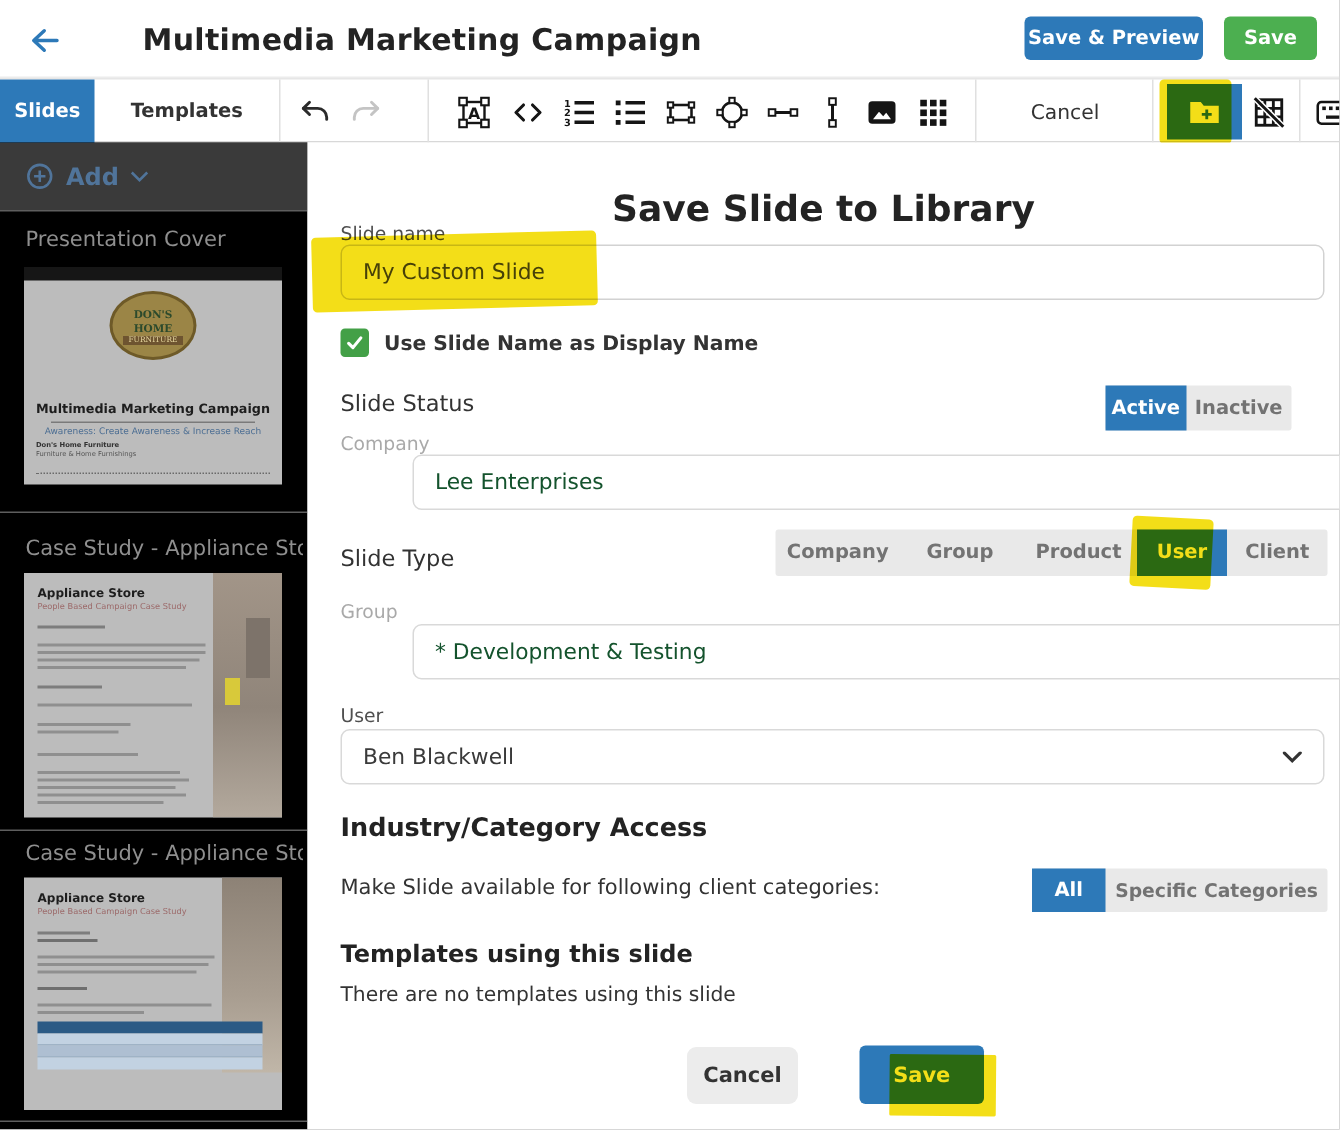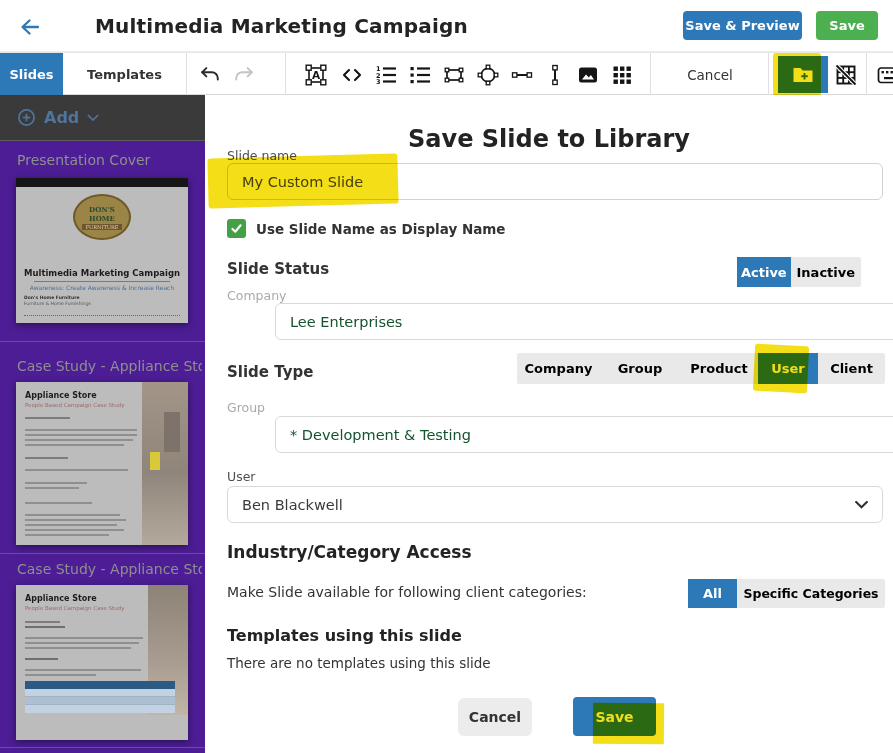--- a/index.html
+++ b/index.html
@@ -21,42 +21,42 @@
   .toolbar { position:absolute; left:0; top:52px; width:893px; height:43px; background:#fff; border-top:1px solid #e6e6e6; border-bottom:1px solid #d8d8d8; }
   .tb-sep { position:absolute; top:0; width:1px; height:43px; background:#e0e0e0; }
   .tab { position:absolute; top:0; height:43px; display:flex; align-items:center; justify-content:center; font-size:13px; font-weight:600; cursor:pointer; }
   .tab-active { background:#2d79b8; color:#fff; }
   .tb-icon { position:absolute; top:10px; width:24px; height:24px; display:flex; align-items:center; justify-content:center; cursor:pointer; }
 
   
   .hl { position:absolute; background:#f3dc06; mix-blend-mode:multiply; opacity:.93; border-radius:3px; pointer-events:none; }
 
   
-  .sidebar { position:absolute; left:0; top:95px; width:205px; height:658px; background:#4c1d95; overflow:hidden;padding-left:31px; }
+  .sidebar { position:absolute; left:0; top:95px; width:205px; height:658px; background:#000000; overflow:hidden;padding-left:31px; }
   .add-row { position:absolute; left:0; top:0; width:205px; height:45px; background:#3a3a3a; display:flex; align-items:center; padding-left:17px; gap:8px; color:#50749a; font-size:16px; font-weight:600; cursor:pointer; }
   .sb-divider { position:absolute; left:0; width:205px; height:1px; background:#5e5e5e; }
   .sb-title { position:absolute; left:17px; font-size:14px; color:#8f8f8f; white-space:nowrap; overflow:hidden; width:185px; }
   .thumb { position:absolute; left:16px; width:172px; background:#bcbcbc; box-shadow:0 2px 7px rgba(0,0,0,.45); overflow:hidden; cursor:pointer; }
   .bar { background:#8f8f8f; height:2px; margin:3px 0; }
   .tinyhead { font-size:8px; font-weight:bold; color:#1d1d1d; }
 
   
   .modal { position:absolute; left:205px; top:95px; width:688px; height:658px; background:#ffffff; }
   .modal-title { position:absolute; left:0; top:30px; width:100%; text-align:center; font-size:24px; font-weight:700; color:#232323; }
   .fld-label { position:absolute; font-size:12.5px; color:#4f4f4f; }
   .fld-label.dim { color:#a9a9a9; }
-  .sec-label { position:absolute; font-size:15px; color:#333; font-weight:700; }
+  .sec-label { position:absolute; font-size:15px; color:#333; font-weight:400; }
   .h-bold { position:absolute; font-weight:700; color:#232323; }
   .text-input { position:absolute; left:22px; width:656px; height:37px; border:1px solid #d2d2d2; border-radius:6px; background:#fff; font-family:inherit; font-size:14.5px; color:#4a4a4a; padding:0 14px; outline:none; }
   .selectbox { position:absolute; left:22px; width:656px; height:37px; border:1px solid #d9d9d9; border-radius:6px; background:#fff; display:flex; align-items:center; padding:0 14px; font-size:14.5px; cursor:pointer; }
   .selectbox .chev { margin-left:auto; }
   .sel-disabled { color:#14532d; cursor:default;margin-left:48px; }
   .sel-enabled { color:#3a3a3a; }
   .seg { position:absolute; display:flex; background:#e9e9e9; border-radius:2px; }
-  .seg-btn { display:flex; align-items:center; justify-content:center; font-size:13px; font-weight:600; color:#000000; cursor:pointer; }
+  .seg-btn { display:flex; align-items:center; justify-content:center; font-size:13px; font-weight:600; color:#737373; cursor:pointer; }
   .seg-sel { background:#2d79b8; color:#fff; }
   .checkbox { position:absolute; width:19px; height:19px; background:#43a047; border-radius:3px; display:flex; align-items:center; justify-content:center; cursor:pointer; }
 </style>
 </head>
 <body>
 
 <div class="app">
 
   <div class="header">
     <div class="abs" style="left:18px; top:15px; width:24px; height:24px; cursor:pointer;">

